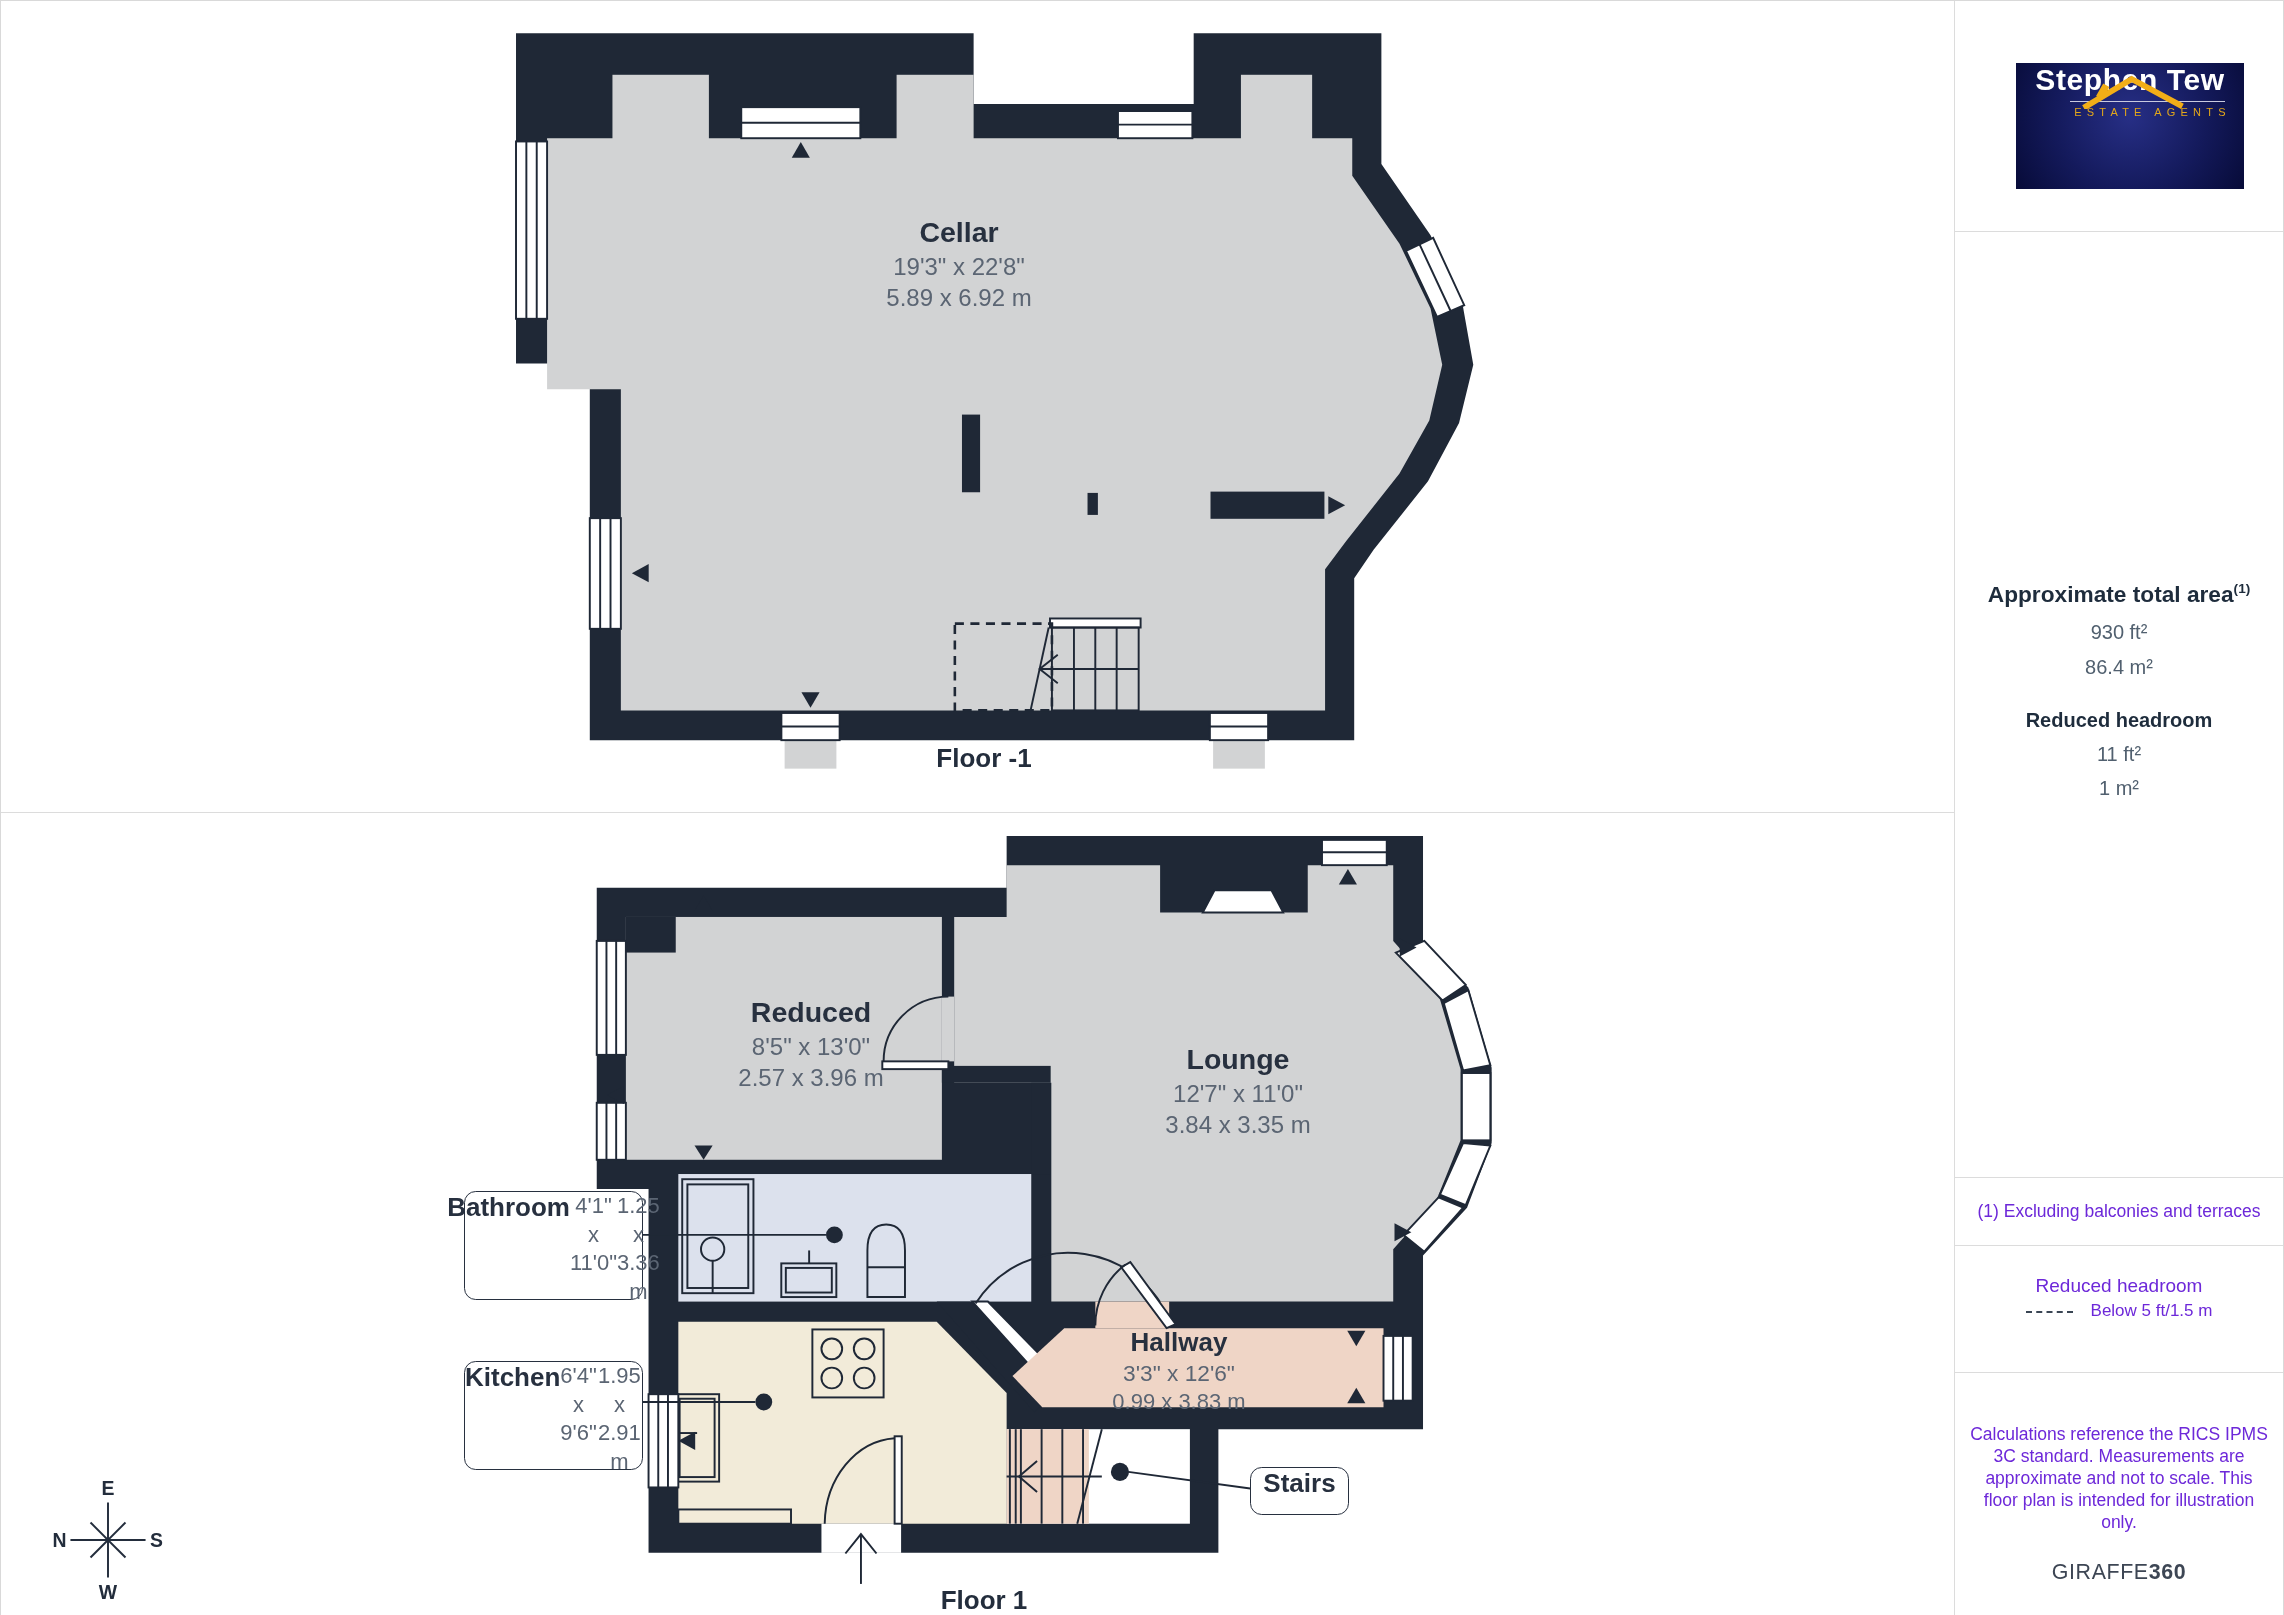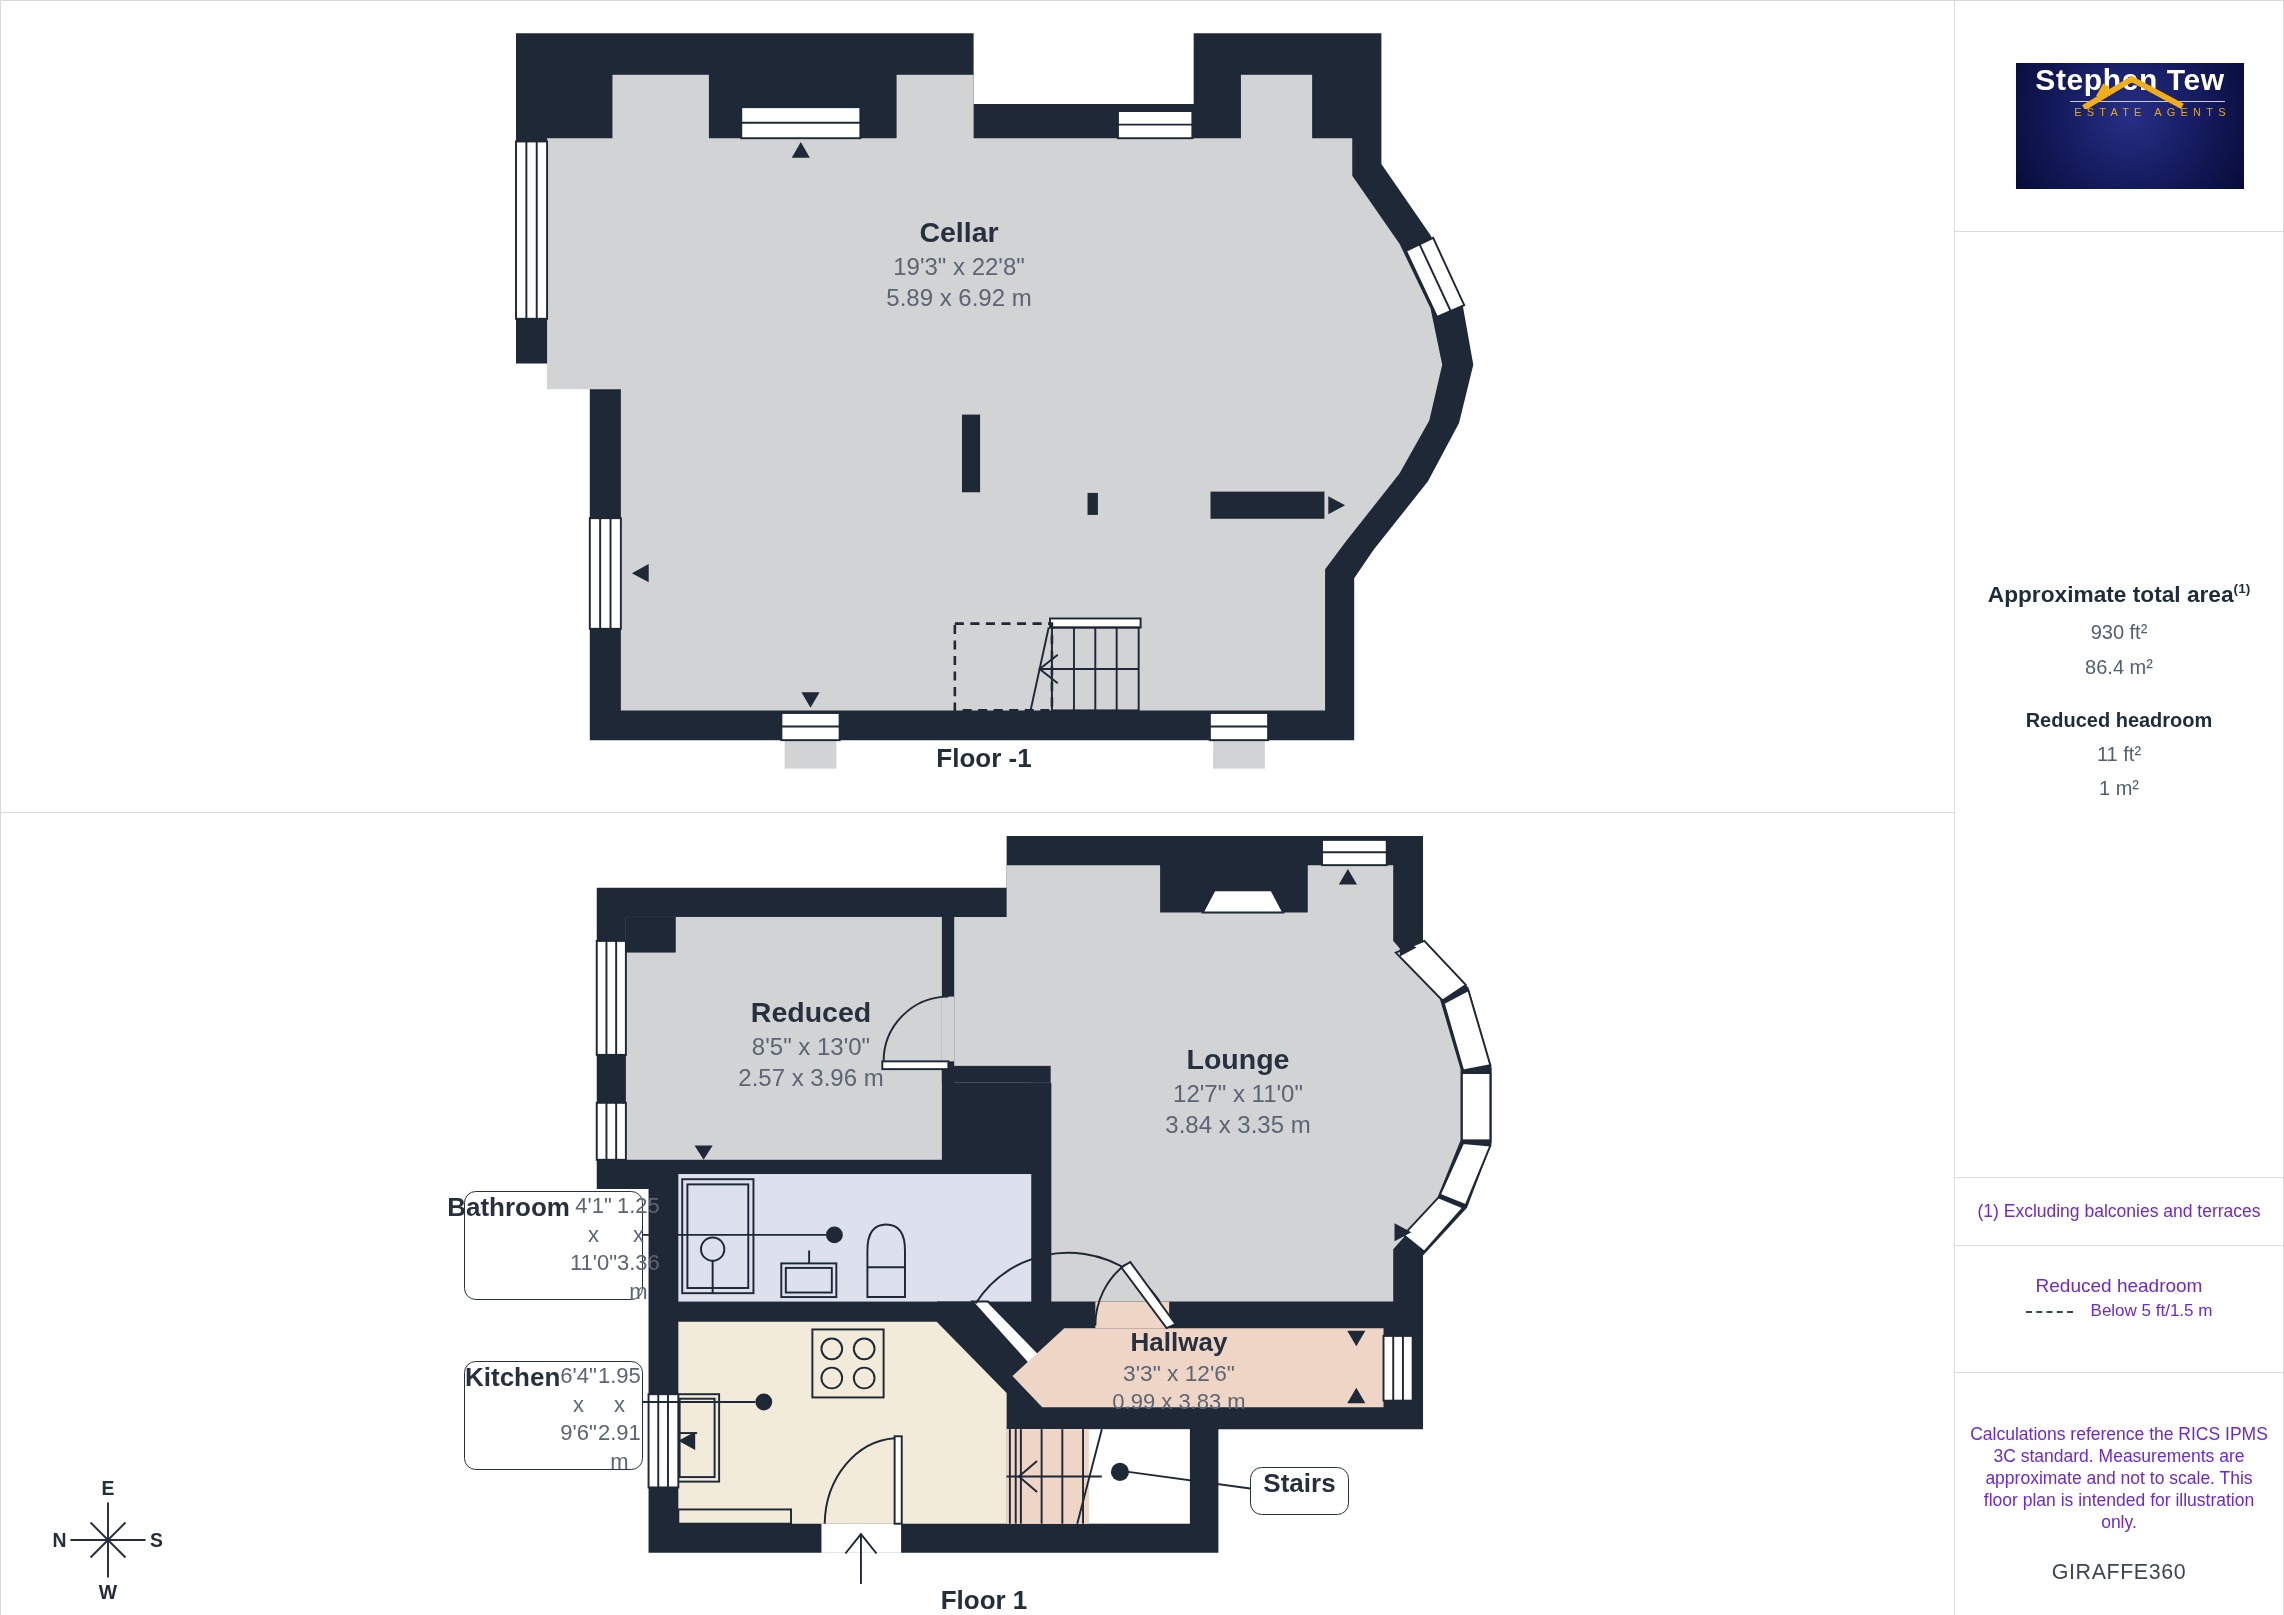--- a/index.html
+++ b/index.html
@@ -323,17 +323,17 @@
 
   <div class="sb" style="top:1422px;">
     <div class="sb-note">Calculations reference the RICS IPMS</div>
     <div class="sb-note">3C standard. Measurements are</div>
     <div class="sb-note">approximate and not to scale. This</div>
     <div class="sb-note">floor plan is intended for illustration</div>
     <div class="sb-note">only.</div>
   </div>
 
   <div class="sb" style="top:1559px;font-size:21.4px;color:#3d4654;letter-spacing:0.6px;">
-    <span>GIRAFFE</span><span style="font-weight:normal;">360</span>
+    <span>GIRAFFE</span><span style="font-weight:bold;">360</span>
   </div>
 
 </div>
 
 
 </body></html>

